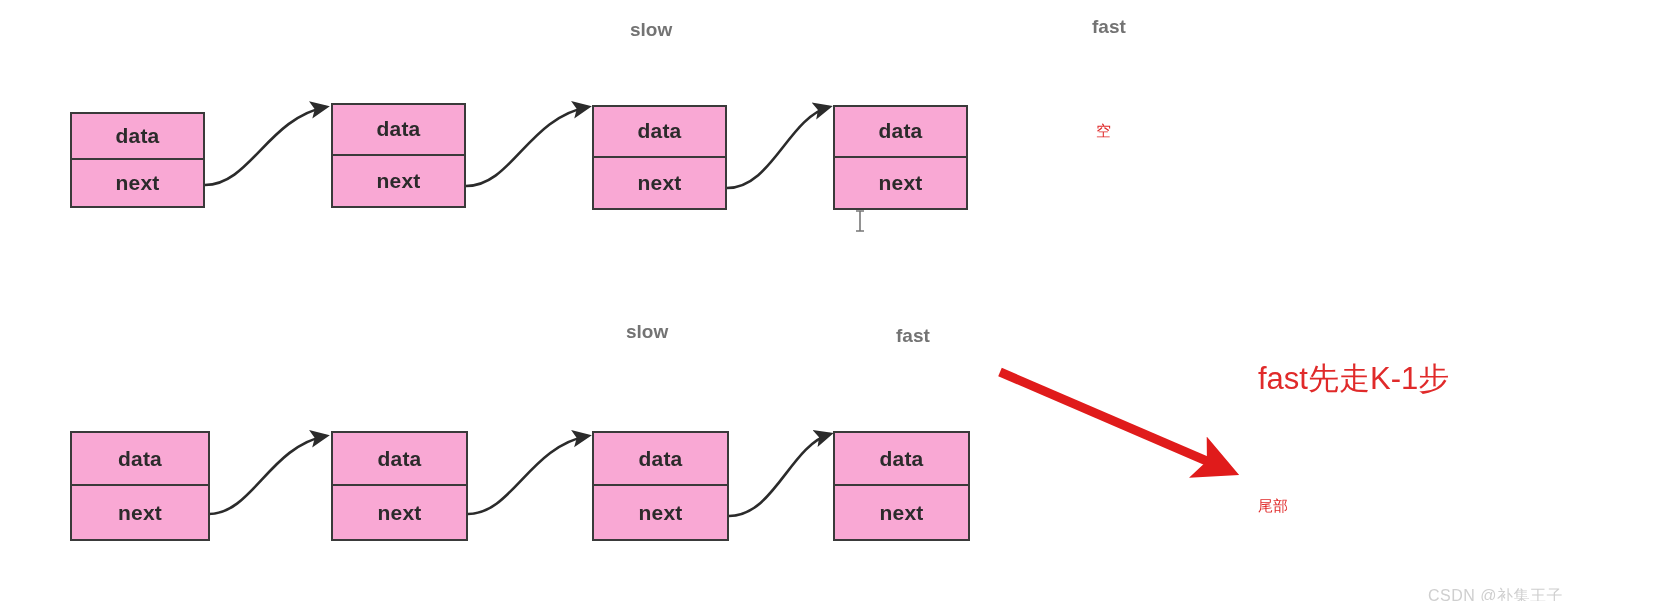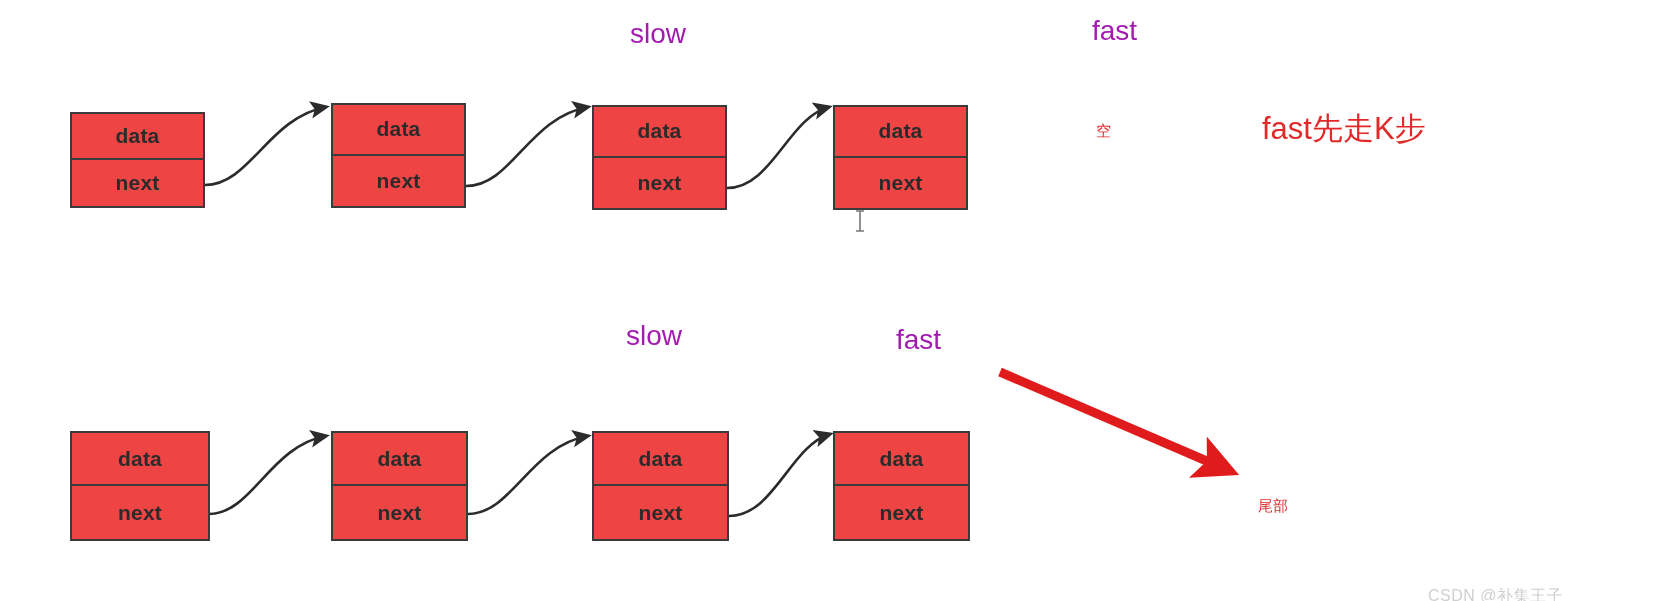--- a/index.html
+++ b/index.html
@@ -16,43 +16,43 @@
     height: 601px;
     background: #ffffff;
     overflow: hidden;
   }
 
   
   .node {
     position: absolute;
     box-sizing: border-box;
     border: 2.5px solid #3a3a3a;
-    background: #ef4444;
+    background: #f9a8d4;
   }
   .node .cell {
     box-sizing: border-box;
     height: 50%;
     display: flex;
     align-items: center;
     justify-content: center;
     font-size: 21px;
     font-weight: bold;
     color: #2b2b2b;
     letter-spacing: 0.2px;
   }
   .node .cell.top {
     border-bottom: 2.5px solid #3a3a3a;
   }
 
   
   .ptr-label {
     position: absolute;
-    color: #a21caf;
-    font-size: 28px;
-    font-weight: 400;
+    color: #737373;
+    font-size: 19px;
+    font-weight: 700;
     white-space: nowrap;
     line-height: 1;
   }
 
   
   .annot-big {
     position: absolute;
     color: #e02a2a;
     font-size: 31px;
     font-weight: 400;
@@ -142,21 +142,20 @@
     <div class="cell top">data</div>
     <div class="cell">next</div>
   </div>
 
   <div class="node" style="left:833px; top:105px; width:135px; height:105px;">
     <div class="cell top">data</div>
     <div class="cell">next</div>
   </div>
 
   <div class="annot-small" style="left:1096px; top:123px;">空</div>
-  <div class="annot-big" style="left:1262px; top:113px;">fast先走K步</div>
 
   <svg class="caret" style="left:853px; top:210px;" viewBox="0 0 14 22" xmlns="http://www.w3.org/2000/svg">
     <path d="M3,1 H11 M7,1 V21 M3,21 H11" stroke="#777" stroke-width="1.6" fill="none"></path>
   </svg>
 
   <div class="ptr-label" style="left:626px; top:322px;">slow</div>
   <div class="ptr-label" style="left:896px; top:326px;">fast</div>
 
   <div class="node" style="left:70px; top:431px; width:140px; height:110px;">
     <div class="cell top">data</div>
@@ -171,17 +170,18 @@
   <div class="node" style="left:592px; top:431px; width:137px; height:110px;">
     <div class="cell top">data</div>
     <div class="cell">next</div>
   </div>
 
   <div class="node" style="left:833px; top:431px; width:137px; height:110px;">
     <div class="cell top">data</div>
     <div class="cell">next</div>
   </div>
 
+  <div class="annot-big" style="left:1258px; top:363px;">fast先走K-1步</div>
   <div class="annot-small" style="left:1258px; top:498px;">尾部</div>
 
   <div class="watermark" style="left:1428px; top:566px;margin-top:20px;">CSDN @补集王子</div>
 
 </div>
 
 </body></html>

